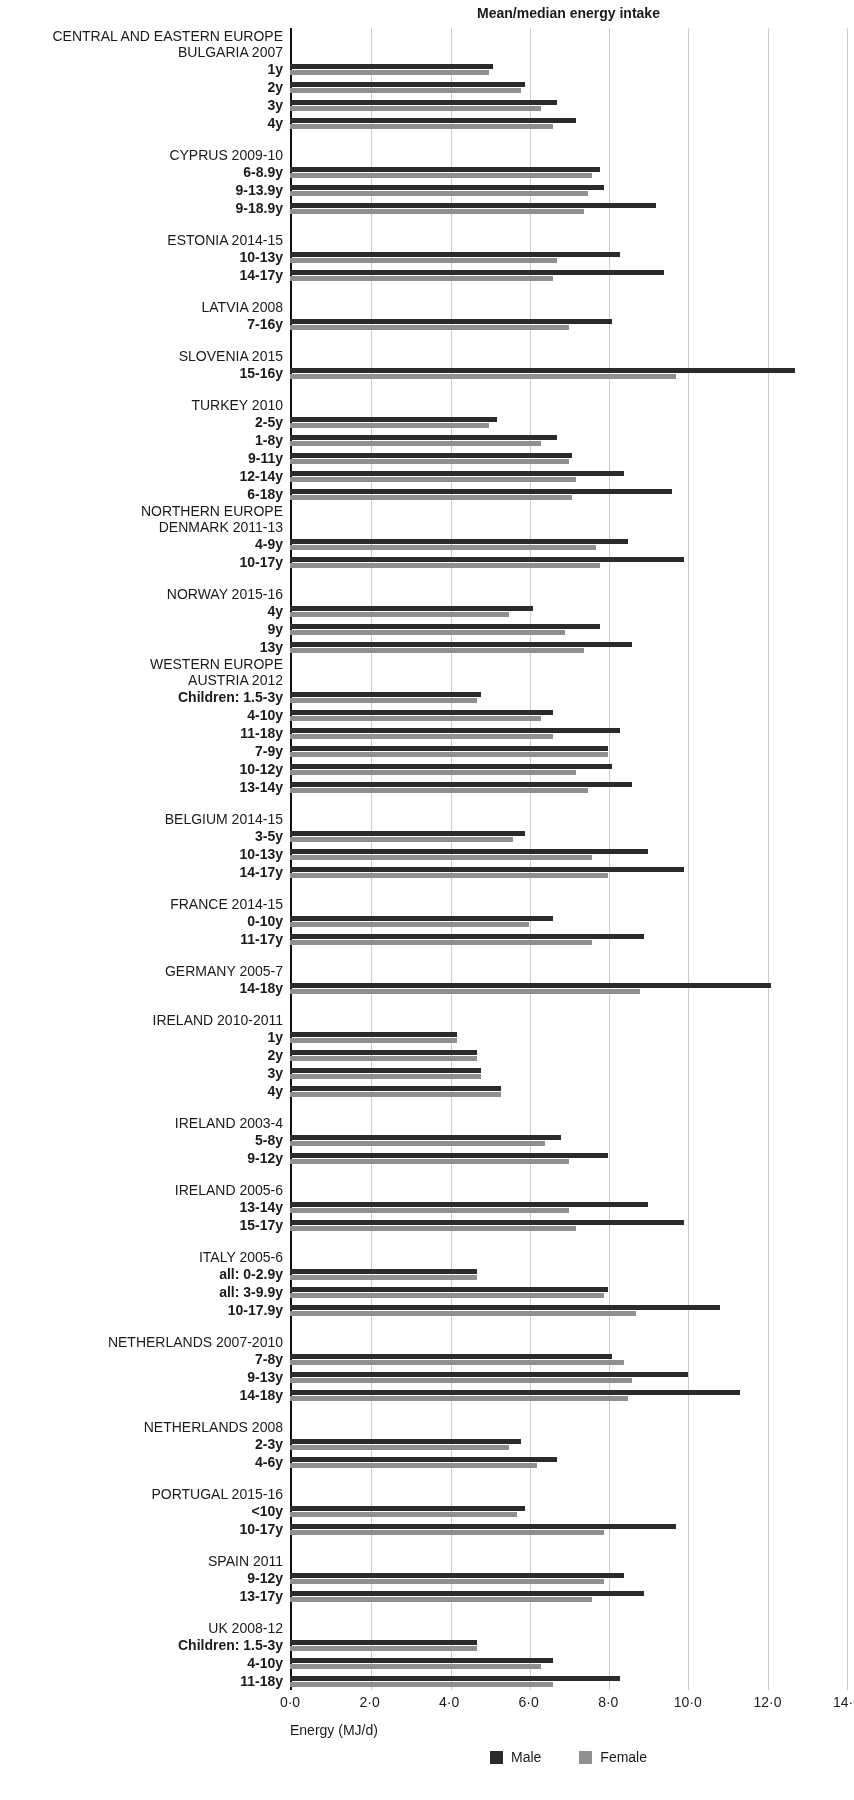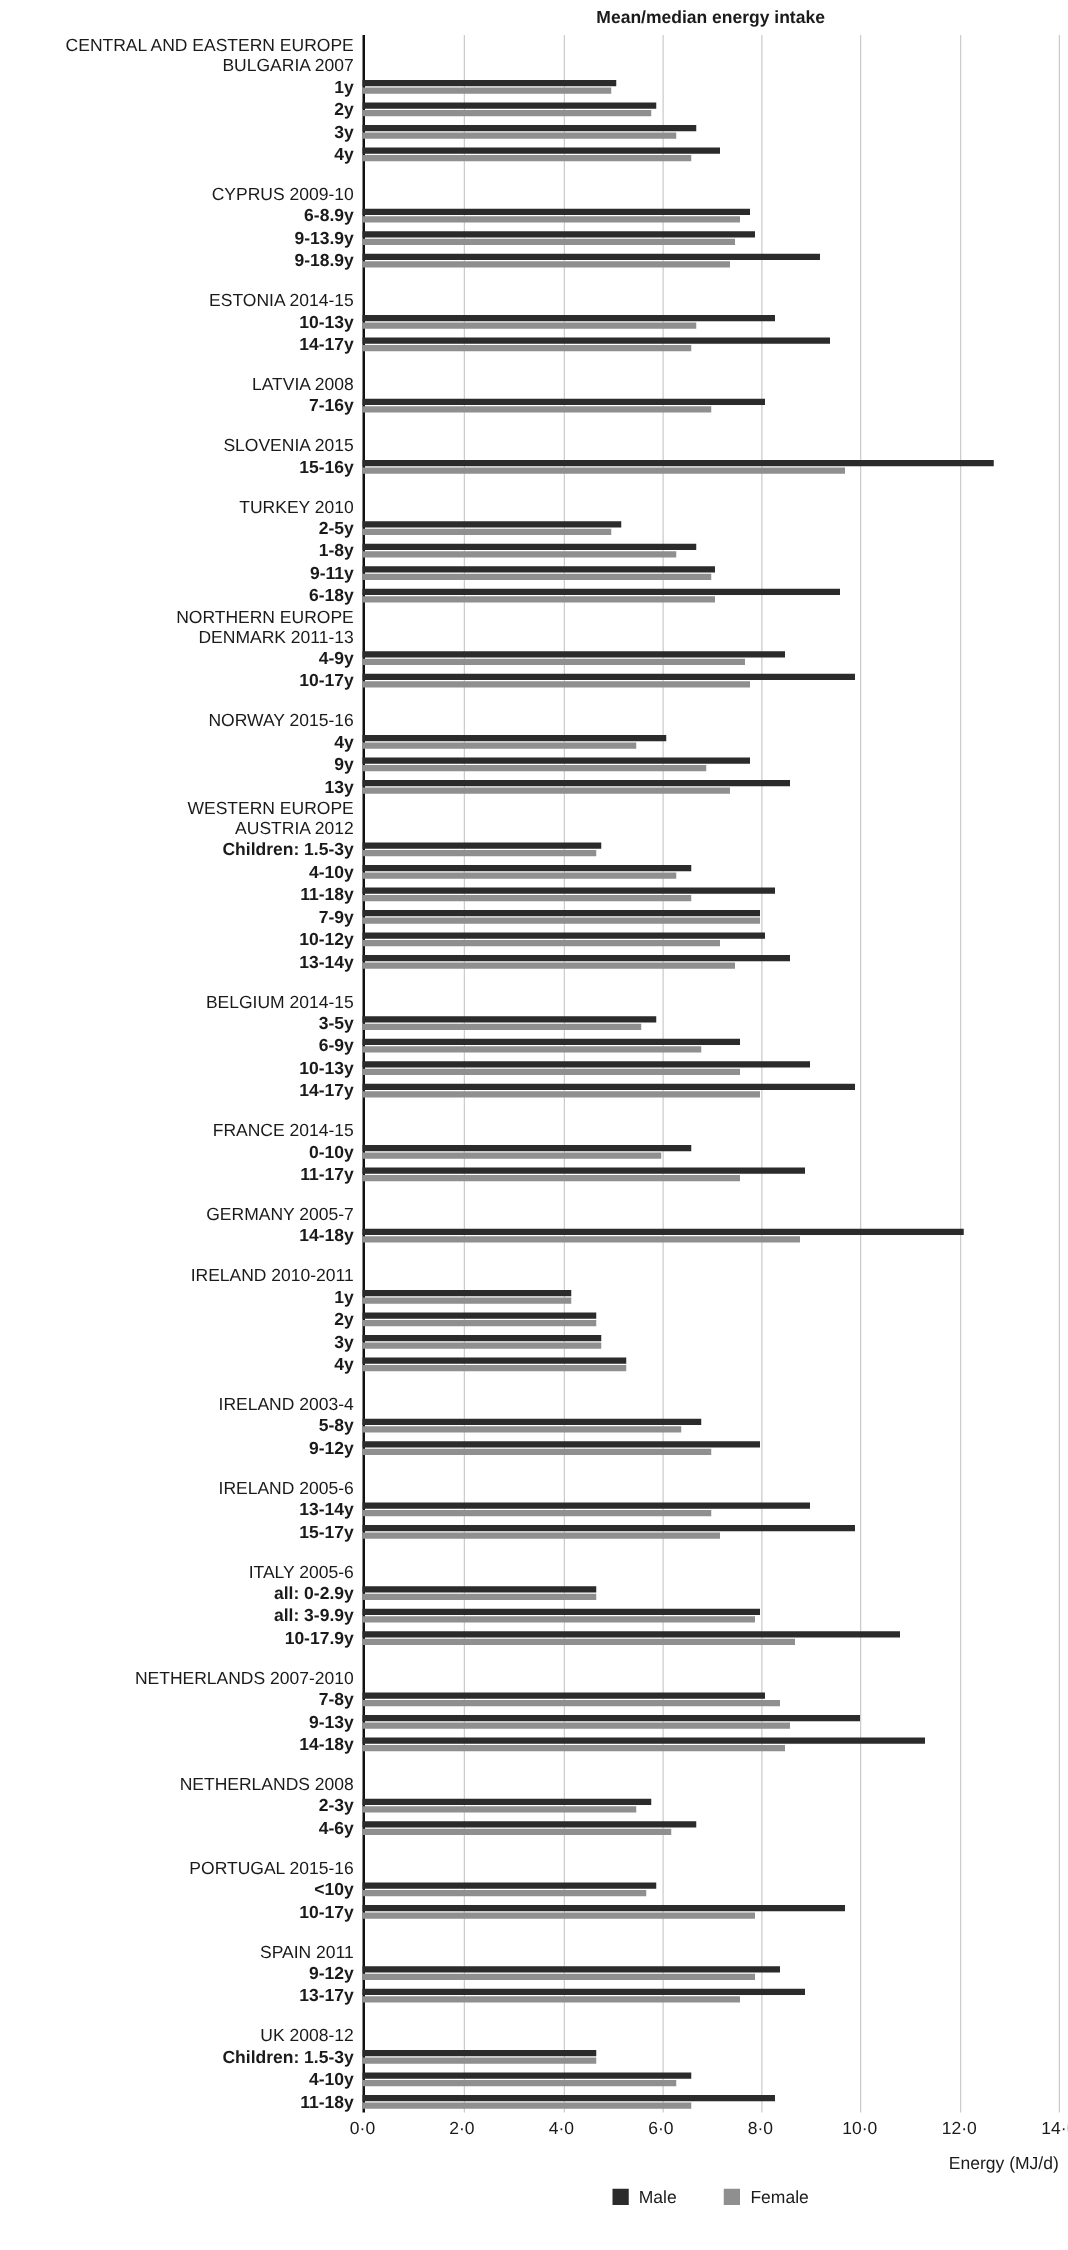--- a/index.html
+++ b/index.html
@@ -38,21 +38,21 @@
   .bar{height:5px;}
   .bar-male{background:var(--male,#2b2b2b);}
   .bar-female{background:var(--female,#8f8f8f);}
   .xticks{position:relative;height:26px;margin-left:290px;margin-right:7px;}
   .xtick{
     position:absolute;top:4px;transform:translateX(-50%);
     font-size:14px;white-space:nowrap;
   }
   .xlabel{
     margin-left:290px;width:557px;box-sizing:border-box;
-    text-align:right;font-size:14px;height:28px;padding-top:6px;
+    text-align:left;font-size:14px;height:28px;padding-top:6px;
   }
   .legend{
     margin-left:290px;width:557px;height:26px;
     display:flex;justify-content:center;align-items:center;gap:38px;
   }
   .legend-item{display:flex;align-items:center;gap:8px;font-size:14px;}
   .swatch{width:13px;height:13px;display:inline-block;}
 </style>
 </head>
 <body>
@@ -189,20 +189,27 @@
           </div>
         </div>
         <div class="row row-b">
           <div class="lbl">9-11y</div>
           <div class="barsarea">
             <div class="bar bar-male" style="width: 50.7143%;"></div>
             <div class="bar bar-female" style="width: 50%;"></div>
           </div>
         </div>
         <div class="row row-b">
+          <div class="lbl">12-14y</div>
+          <div class="barsarea">
+            <div class="bar bar-male" style="width: 60%;"></div>
+            <div class="bar bar-female" style="width: 51.4286%;"></div>
+          </div>
+        </div>
+        <div class="row row-b">
           <div class="lbl">6-18y</div>
           <div class="barsarea">
             <div class="bar bar-male" style="width: 68.5714%;"></div>
             <div class="bar bar-female" style="width: 50.7143%;"></div>
           </div>
         </div>
         <div class="row row-h">
           <div class="lbl">NORTHERN EUROPE</div>
         </div>
         <div class="row row-h">
@@ -297,27 +304,20 @@
         </div>
         <div class="row-gap"></div>
         <div class="row row-h">
           <div class="lbl">BELGIUM 2014-15</div>
         </div>
         <div class="row row-b">
           <div class="lbl">3-5y</div>
           <div class="barsarea">
             <div class="bar bar-male" style="width: 42.1429%;"></div>
             <div class="bar bar-female" style="width: 40%;"></div>
-          </div>
-        </div>
-        <div class="row row-b">
-          <div class="lbl">6-9y</div>
-          <div class="barsarea">
-            <div class="bar bar-male" style="width: 54.2857%;"></div>
-            <div class="bar bar-female" style="width: 48.5714%;"></div>
           </div>
         </div>
         <div class="row row-b">
           <div class="lbl">10-13y</div>
           <div class="barsarea">
             <div class="bar bar-male" style="width: 64.2857%;"></div>
             <div class="bar bar-female" style="width: 54.2857%;"></div>
           </div>
         </div>
         <div class="row row-b">

